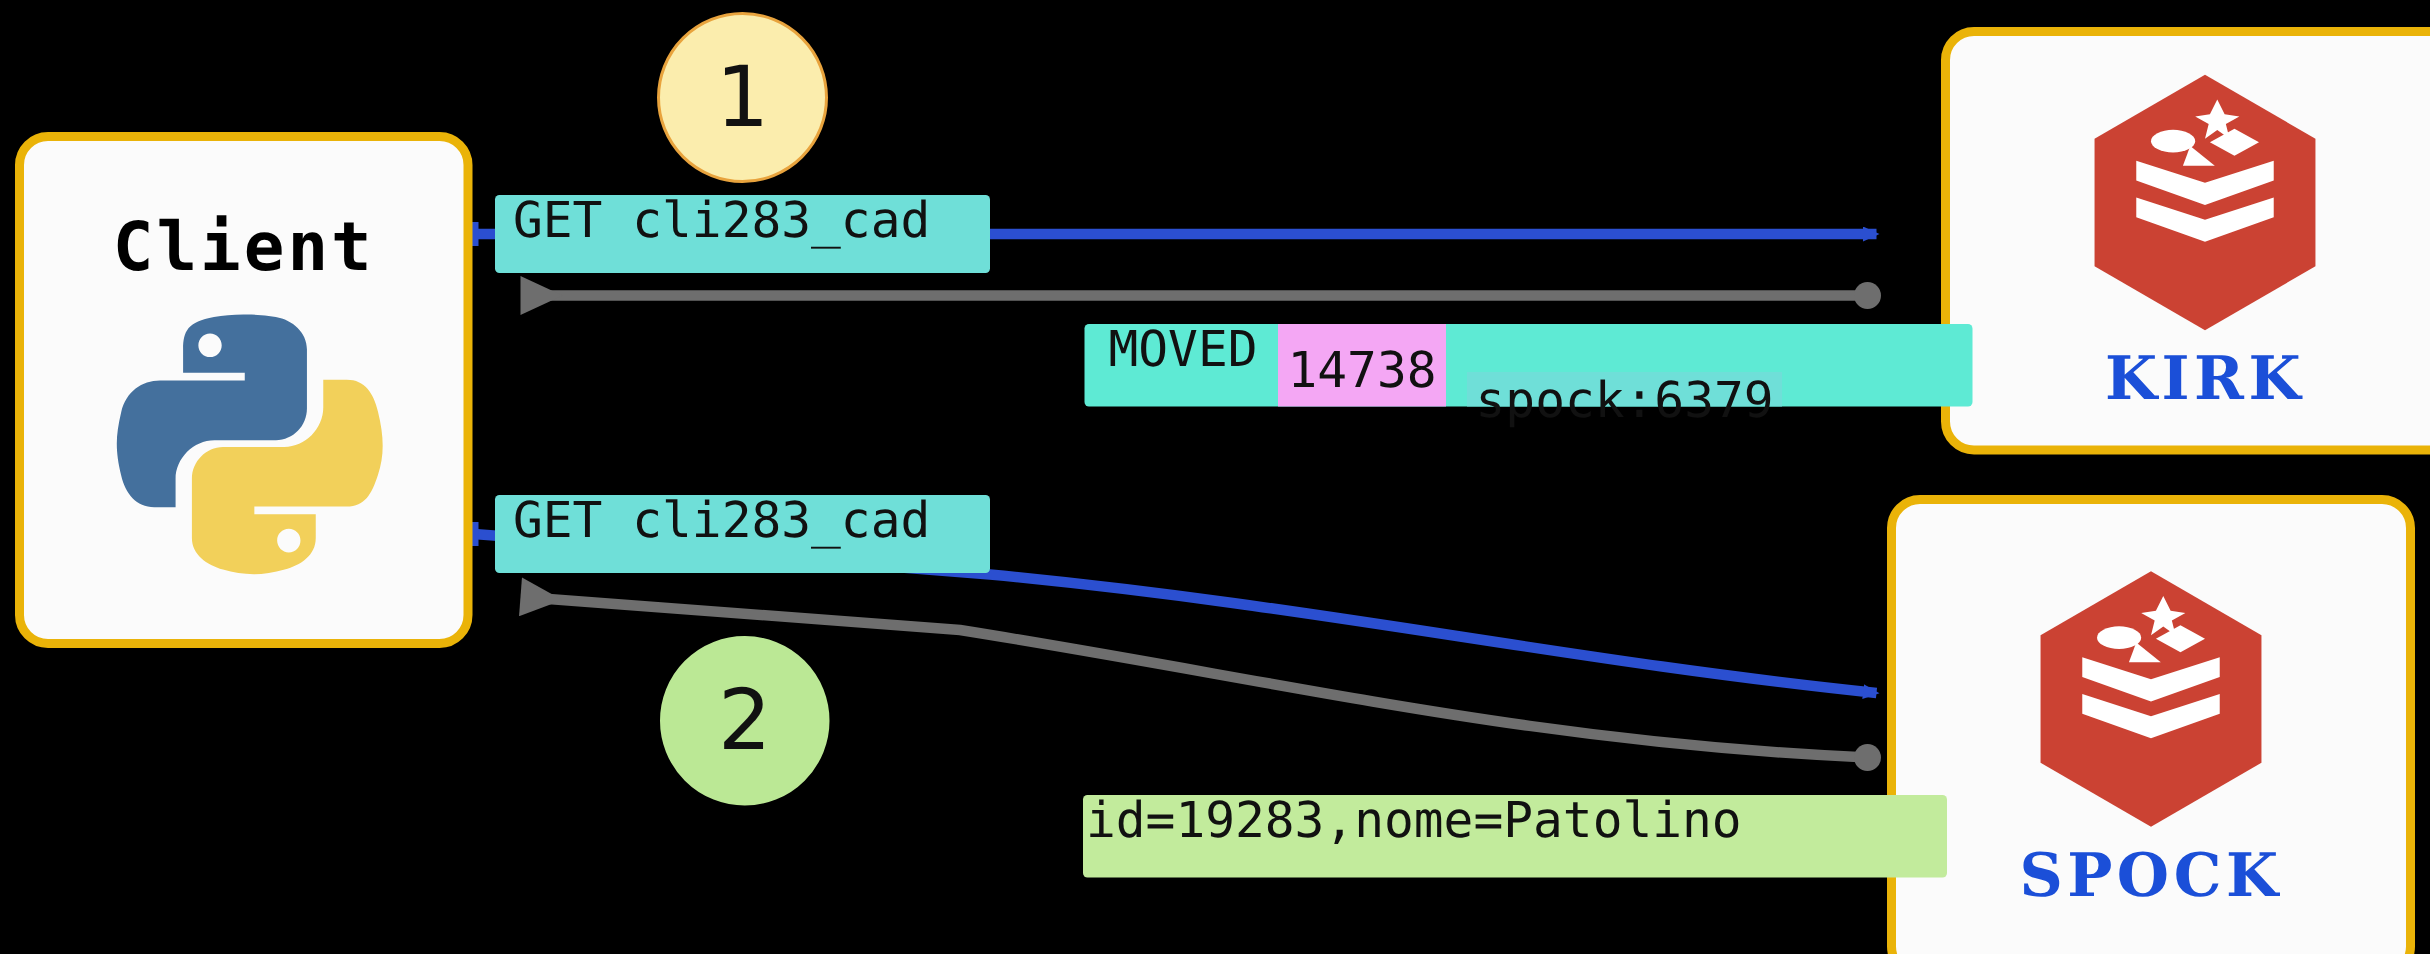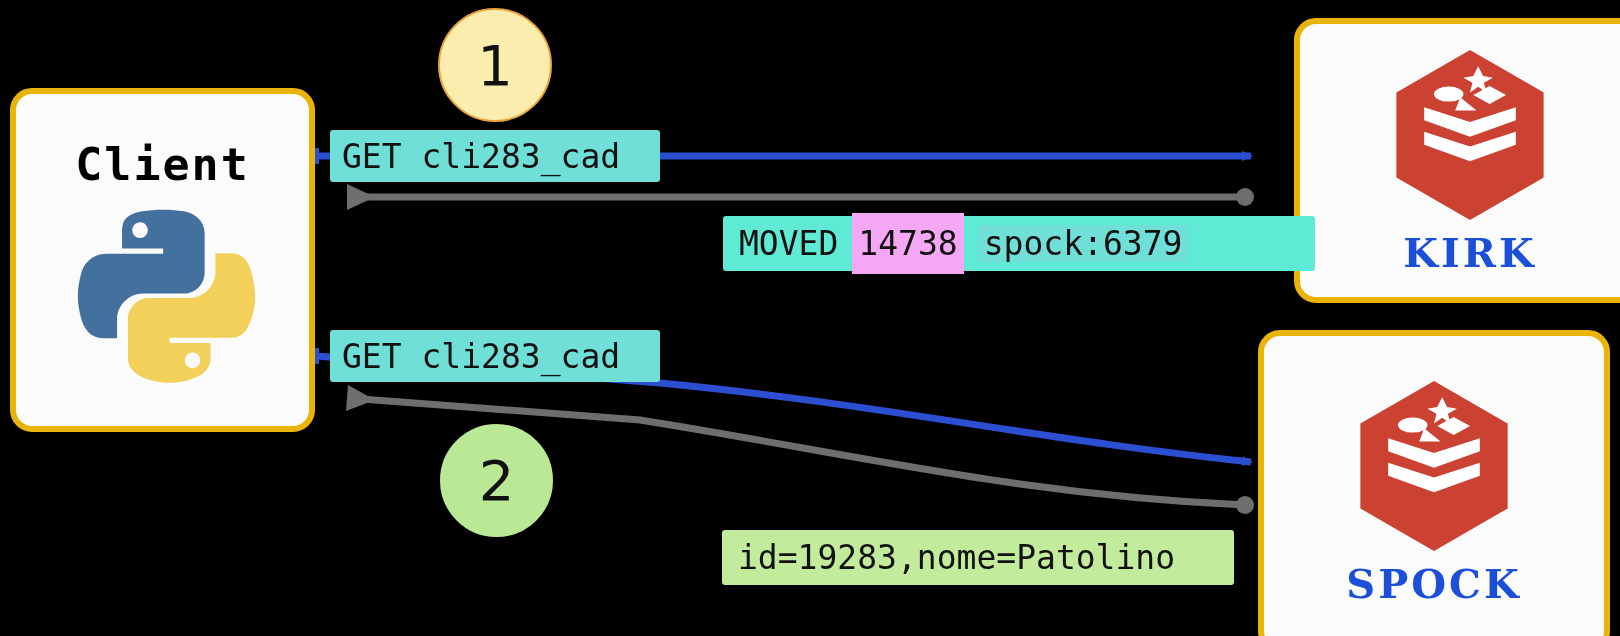--- a/index.html
+++ b/index.html
@@ -43,21 +43,20 @@
     letter-spacing:3px;
     margin-top:4px;
   }
   .logo-wrap{display:flex;align-items:center;justify-content:center;}
 
   
   .edge-label{
     position:absolute;
     box-sizing:border-box;
     display:flex;
-    align-items:center;
     border-radius:3px;
     font-family:"DejaVu Sans Mono", monospace;
     font-size:33px;
     line-height:1;
     color:#111;
     white-space:pre;
     padding:0 12px;
   }
   .lbl-cyan{background:#6fdfd8;}
   #label-get-1{left:330px;top:130px;width:330px;height:52px;}
@@ -65,28 +64,28 @@
   .cmd-verb{font-weight:400;}
   .cmd-key{font-weight:400;letter-spacing:0px;}
 
   #label-moved{
     left:723px;top:216px;width:592px;height:55px;
     background:#5eead4;
     justify-content:flex-start;
     padding:0 16px;
   }
   #label-moved .seg-slot{background:#f4a7f4;padding:14px 6px;}
-  #label-moved .seg-node{background:#6fdfd8;padding:2px 6px;}
+  #label-moved .seg-node{background:#6fdfd8;padding:2px 6px;margin-top:32px;}
   #label-moved .seg-gap{display:inline-block;width:14px;}
 
   #label-value{
-    left:722px;top:530px;width:512px;height:55px;
+    left:722px;top:530px;width:576px;height:55px;
     background:#c2eb9c;
     justify-content:flex-start;
-    padding:0 16px;
+    padding:0 2px;
   }
 
   
   .badge{
     position:absolute;
     border-radius:50%;
     display:flex;align-items:center;justify-content:center;
     font-family:"DejaVu Sans", sans-serif;
     font-size:56px;
     color:#111;

